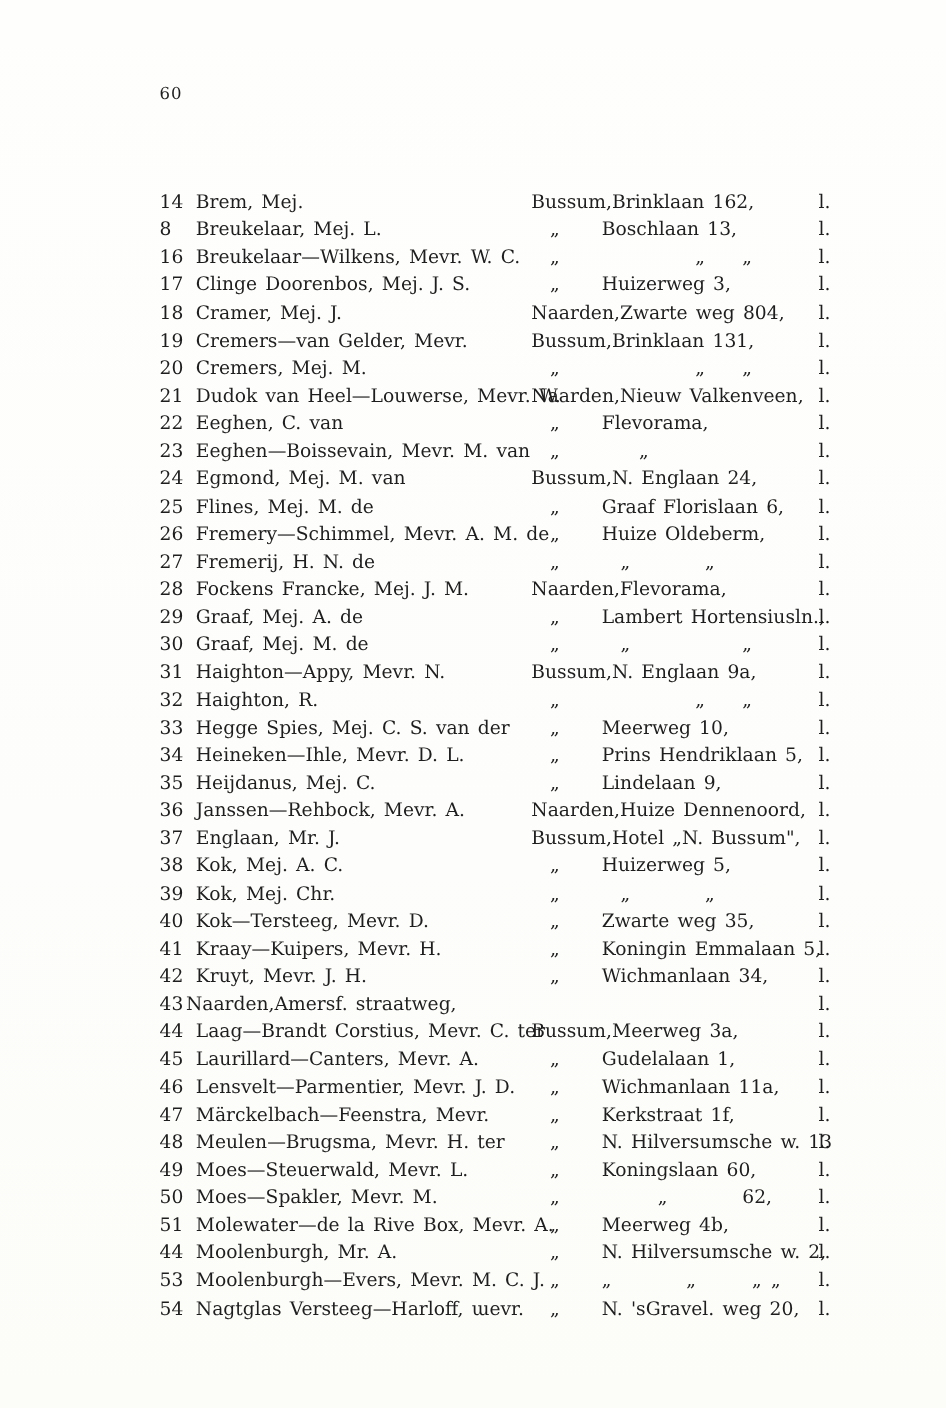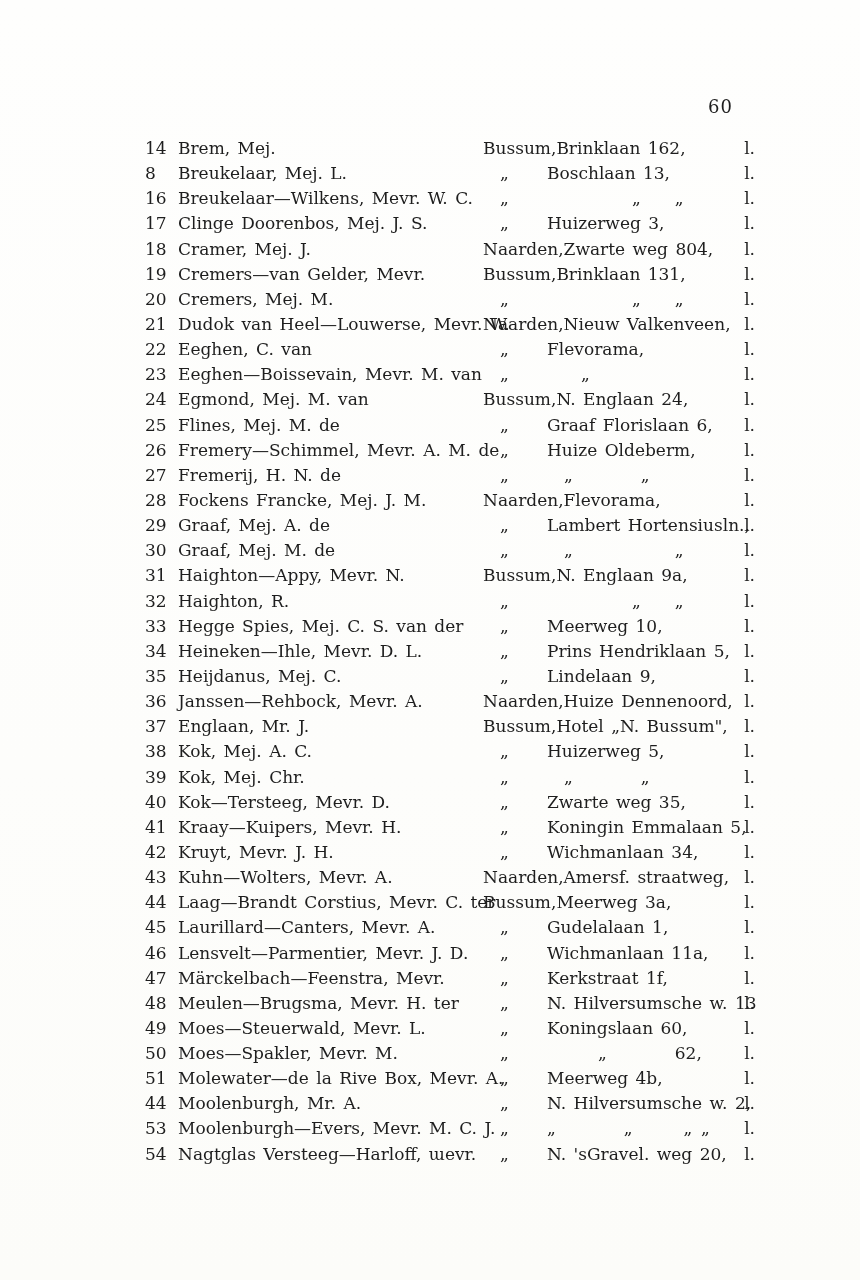--- a/index.html
+++ b/index.html
@@ -11,25 +11,25 @@
     position: relative;
     width: 860px;
     height: 1280px;
     background: linear-gradient(180deg, #fefefd 0%, #fdfdfb 60%, #fcfcf9 100%);
     font-family: "DejaVu Serif", "Liberation Serif", serif;
     color: #1e1e1e;
     overflow: hidden;
   }
   .page-number {
     position: absolute;
-    top: 96px;
+    top: 76px;
     left: 145px;
     width: 588px;
-    text-align: right;
-    font-size: 18px;
+    text-align: left;
+    font-size: 15px;
     letter-spacing: 1px;
   }
   .directory {
     position: absolute;
     top: 136px;
     left: 145px;
     width: 612px;
   }
   .row {
     display: flex;
@@ -47,20 +47,21 @@
   .name {
     flex: none;
     width: 305px;
     margin-left: 9px;
     overflow: visible;
   }
   .addr {
     flex: none;
     display: flex;
     width: 252px;
+    margin-top: 36px;
   }
   .city {
     flex: none;
     min-width: 47px;
     white-space: pre;
   }
   .city.ditto {
     padding-left: 17px;
   }
   .street {
@@ -336,21 +337,20 @@
         <span class="num">42</span>
         <span class="name">Kruyt, Mevr. J. H.</span>
         <span class="addr">
           <span class="city ditto">„</span>
           <span class="street">Wichmanlaan 34,</span>
         </span>
         <span class="mark">l.</span>
       </div>
       <div class="row">
         <span class="num">43</span>
-        <span class="name">Kuhn—Wolters, Mevr. A.</span>
         <span class="addr">
           <span class="city">Naarden,</span>
           <span class="street">Amersf. straatweg,</span>
         </span>
         <span class="mark">l.</span>
       </div>
       <div class="row">
         <span class="num">44</span>
         <span class="name">Laag—Brandt Corstius, Mevr. C. ter</span>
         <span class="addr">

